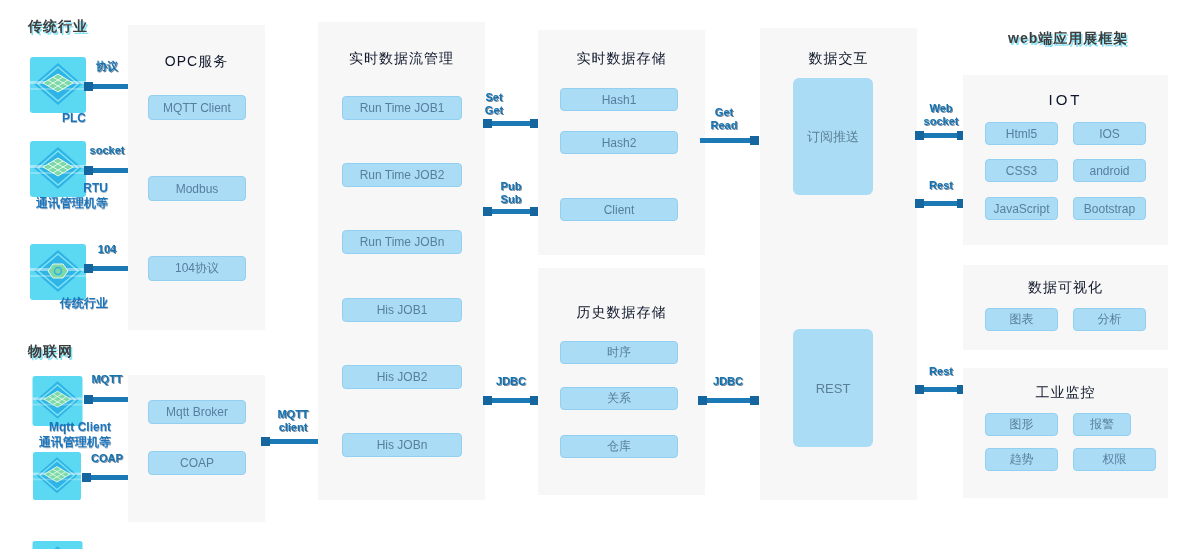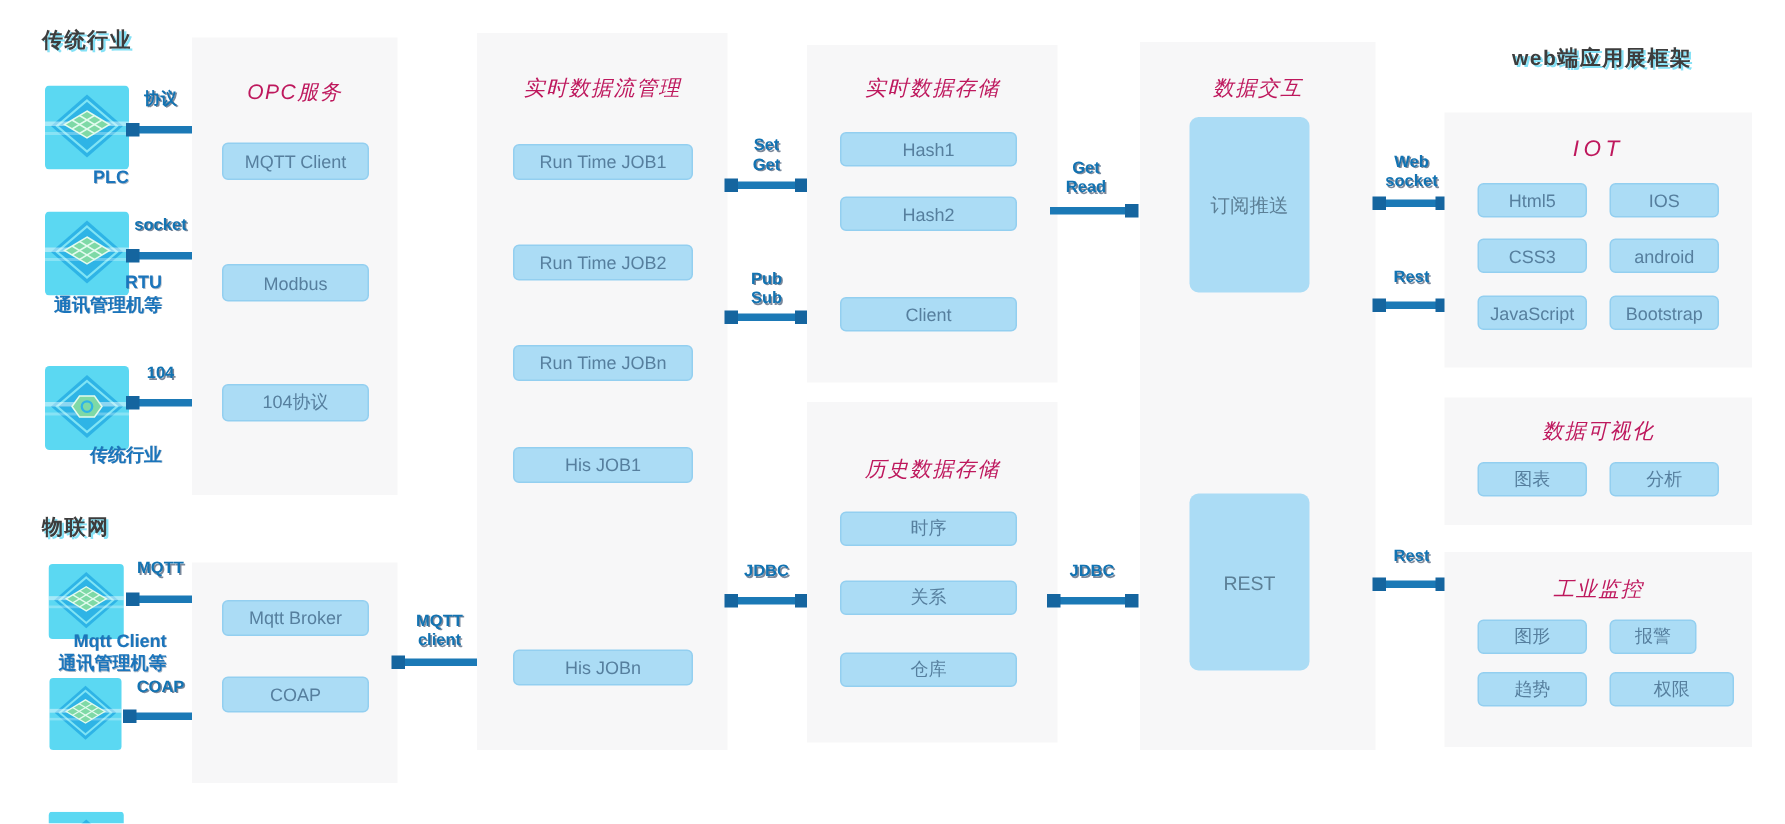--- a/index.html
+++ b/index.html
@@ -5,21 +5,21 @@
   html,body{margin:0;padding:0;}
   body{
     width:1190px;height:549px;position:relative;overflow:hidden;
     background:#ffffff;
     font-family:"Liberation Sans","DejaVu Sans",sans-serif;
   }
   .canvas{position:absolute;inset:0;}
   .panel{position:absolute;background:#f7f7f8;}
   .panel-title{
     position:absolute;left:0;right:0;text-align:center;
-    color:#be185d;font-size:14px;letter-spacing:1px;font-style:italic;
+    color:#0f172a;font-size:14px;letter-spacing:1px;
   }
   .bbox{
     position:absolute;background:#abdcf5;border:1px solid #93cff0;border-radius:4px;
     color:#567f9e;font-size:12px;display:flex;align-items:center;justify-content:center;
     box-sizing:border-box;
   }
   .bigbox{
     position:absolute;background:#abdcf5;border-radius:6px;
     color:#5b7f96;font-size:13px;display:flex;align-items:center;justify-content:center;
   }
@@ -173,27 +173,28 @@
     <div>client</div>
   </div>
 
   <div class="panel" style="left:318px;top:22px;width:167px;height:478px">
     <div class="panel-title" style="top:28px">实时数据流管理</div>
   </div>
   <div class="bbox" style="left:342px;top:96px;width:120px;height:24px">Run Time JOB1</div>
   <div class="bbox" style="left:342px;top:163px;width:120px;height:24px">Run Time JOB2</div>
   <div class="bbox" style="left:342px;top:230px;width:120px;height:24px">Run Time JOBn</div>
   <div class="bbox" style="left:342px;top:298px;width:120px;height:24px">His JOB1</div>
+  <div class="bbox" style="left:342px;top:365px;width:120px;height:24px">His JOB2</div>
   <div class="bbox" style="left:342px;top:433px;width:120px;height:24px">His JOBn</div>
 
   <div class="conn" style="left:485px;top:121px;width:52px">
       <span class="cap cap-l"></span>
       <span class="cap cap-r"></span>
     </div>
-  <div class="conn-label" style="left:486px;top:91px;width:50px">
+  <div class="conn-label" style="left:469px;top:91px;width:50px">
     <div>Set</div>
     <div>Get</div>
   </div>
 
   <div class="conn" style="left:485px;top:209px;width:52px">
       <span class="cap cap-l"></span>
       <span class="cap cap-r"></span>
     </div>
   <div class="conn-label" style="left:486px;top:180px;width:50px">
     <div>Pub</div>

